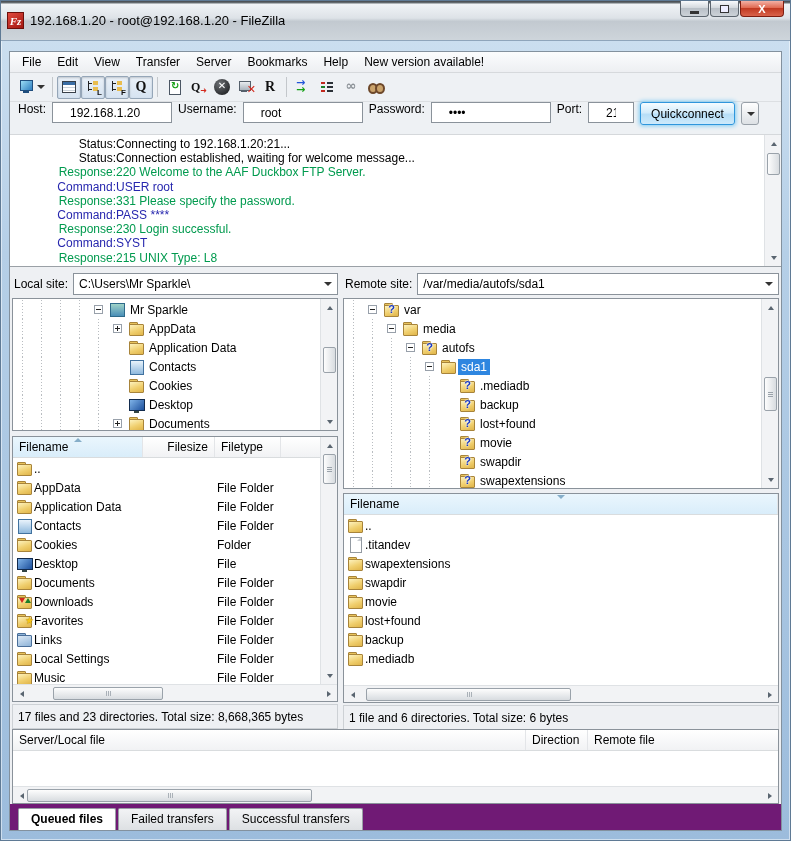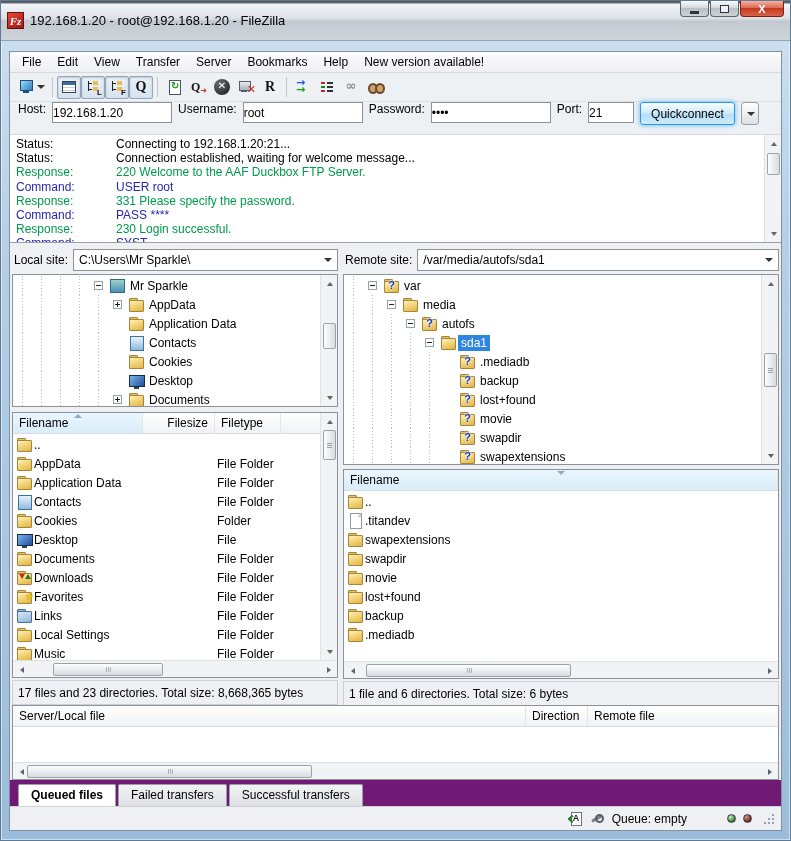--- a/index.html
+++ b/index.html
@@ -56,28 +56,28 @@
   .ico-cmp .ov::before{content:"→";position:absolute;left:1px;top:-3px;font:bold 11px "DejaVu Sans",sans-serif;color:#2355d8;}
   .ico-cmp .ov::after{content:"→";position:absolute;left:1px;top:4px;font:bold 11px "DejaVu Sans",sans-serif;color:#17a017;}
   .ico-lst::before{content:"";position:absolute;left:2px;top:3px;width:4px;height:2px;background:#c2281e;box-shadow:0 4px 0 #1b7f2a,0 8px 0 #c2281e;}
   .ico-lst::after{content:"";position:absolute;left:8px;top:3px;width:6px;height:2px;background:#2b3137;box-shadow:0 4px 0 #2b3137,0 8px 0 #2b3137;}
   .ico-sync{color:#8a9096;font:bold 13px "DejaVu Sans",sans-serif;text-align:center;line-height:14px;}
   .ico-find::before{content:"";position:absolute;left:1px;top:4px;width:6px;height:7px;border:2px solid #6d482a;border-radius:50%;background:#caa36b;}
   .ico-find::after{content:"";position:absolute;left:8px;top:4px;width:6px;height:7px;border:2px solid #6d482a;border-radius:50%;background:#caa36b;}
   
   .qc{height:33px;flex:none;display:flex;align-items:flex-start;gap:6px;padding:0 8px;background:#eef1f4;border-bottom:1px solid #d5d8db;}
   .qc label{white-space:nowrap;}
-  .qc input{height:21px;border:1px solid #8a929a;background:#fff;padding:1px 0;font:12px "Liberation Sans",sans-serif;}
+  .qc input{height:21px;border:1px solid #8a929a;background:#fff;padding:1px 17px;font:12px "Liberation Sans",sans-serif;}
   .in-host,.in-user,.in-pass{width:120px;}
   .in-port{width:46px;}
   .qc-btn{height:23px;padding:0 10px;border:1px solid #2f96dc;border-radius:3px;font:12px "Liberation Sans",sans-serif;
     background:linear-gradient(#f6fcff,#d3ecfb 45%,#b7def7 55%,#cdeafb);box-shadow:0 0 4px 1px #7fcbf3;}
   .qc-dd{width:18px;height:23px;border:1px solid #98a0a8;border-radius:3px;background:linear-gradient(#fefefe,#dde1e5);display:flex;align-items:center;justify-content:center;}
   
-  .log{height:108px;flex:none;position:relative;background:#fff;border-bottom:1px solid #9aa0a6;overflow:hidden;padding:2px 20px 0 6px;}
+  .log{height:132px;flex:none;position:relative;background:#fff;border-bottom:1px solid #9aa0a6;overflow:hidden;padding:2px 20px 0 6px;text-align:right;}
   .log-row{display:flex;line-height:14.2px;white-space:nowrap;}
   .log-label{width:100px;flex:none;}
   .log-row.status{color:#000;}
   .log-row.response{color:#009a4e;}
   .log-row.command{color:#2727ae;}
   
   .vscroll{position:absolute;top:0;right:0;bottom:0;width:17px;background:#f2f3f5;border-left:1px solid #dfe2e5;}
   .hscroll{position:relative;height:17px;flex:none;background:#f2f3f5;border-top:1px solid #dfe2e5;}
   .sb-btn{position:absolute;width:15px;height:15px;display:flex;align-items:center;justify-content:center;}
   .vscroll .up{top:1px;left:1px;} .vscroll .down{bottom:1px;left:1px;}

